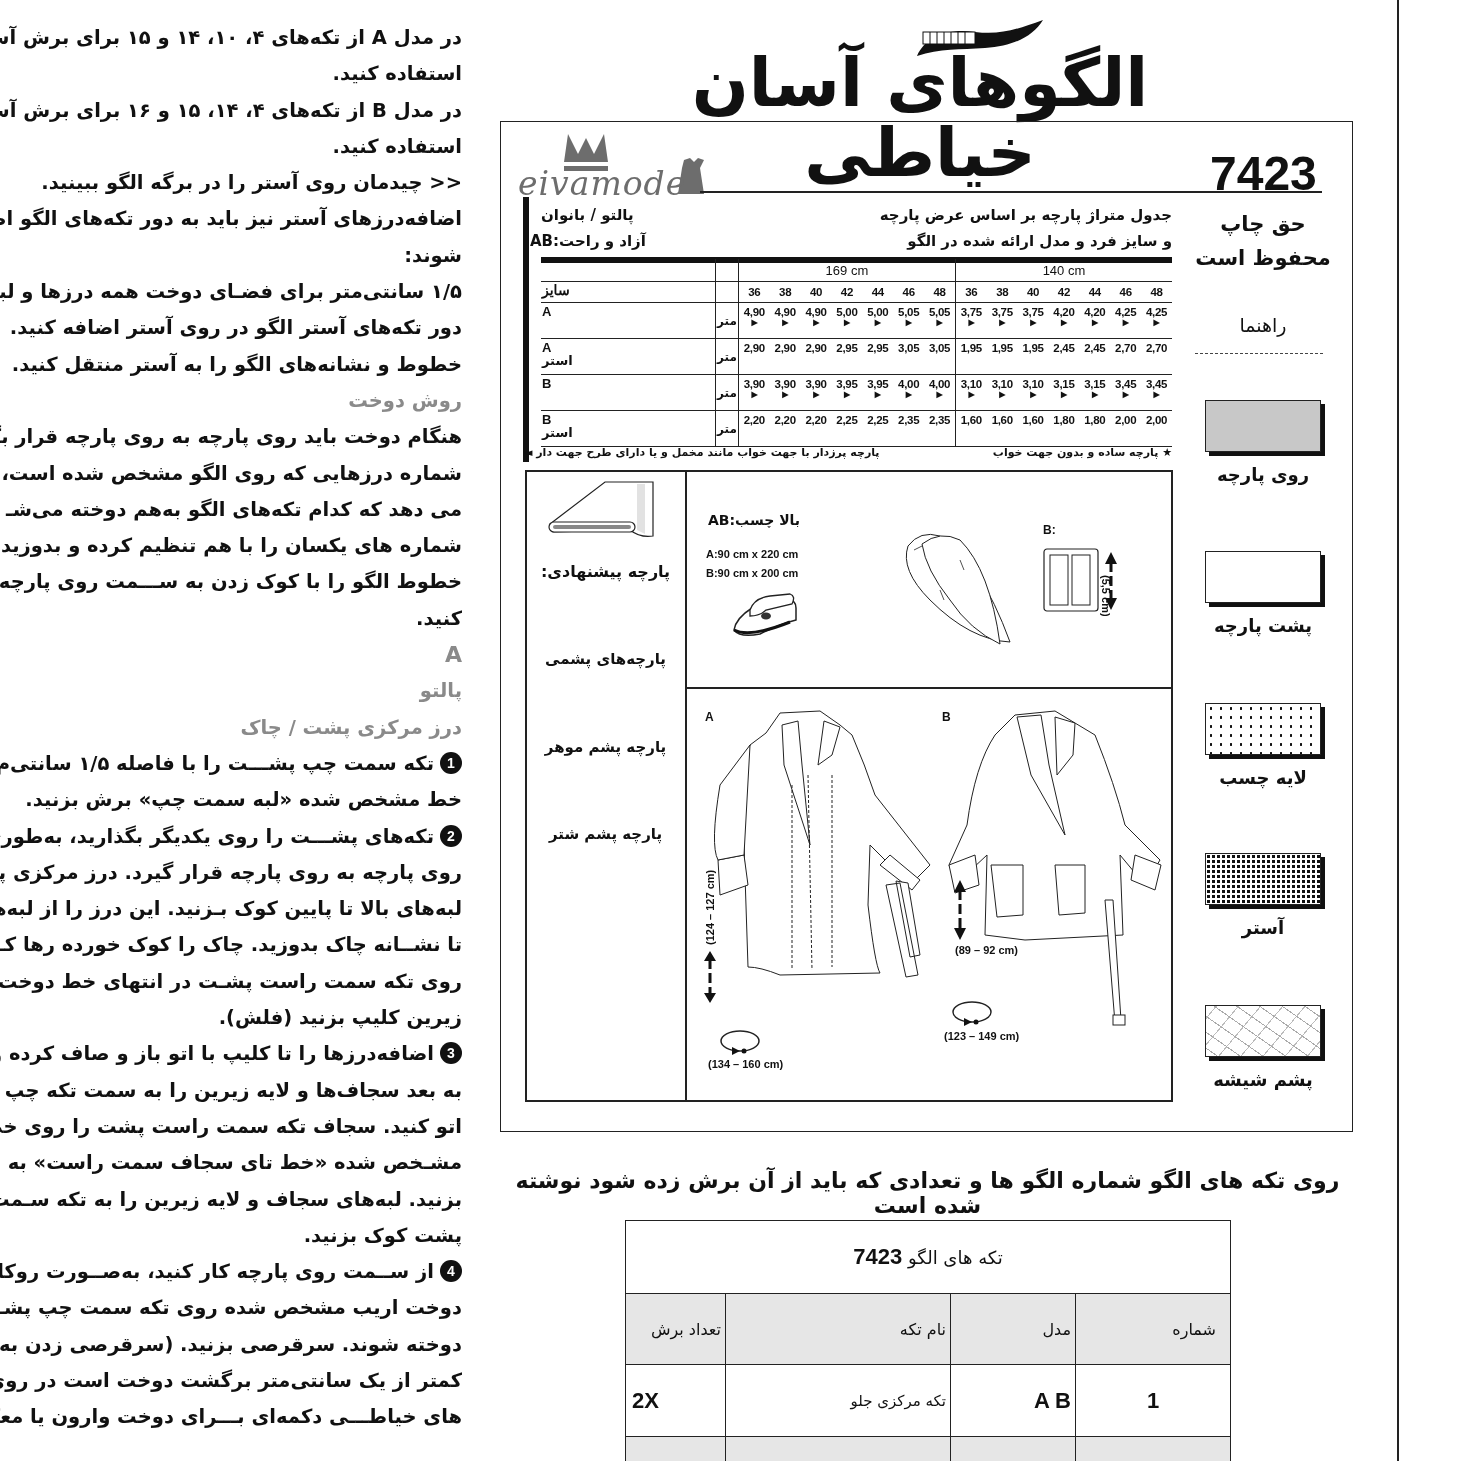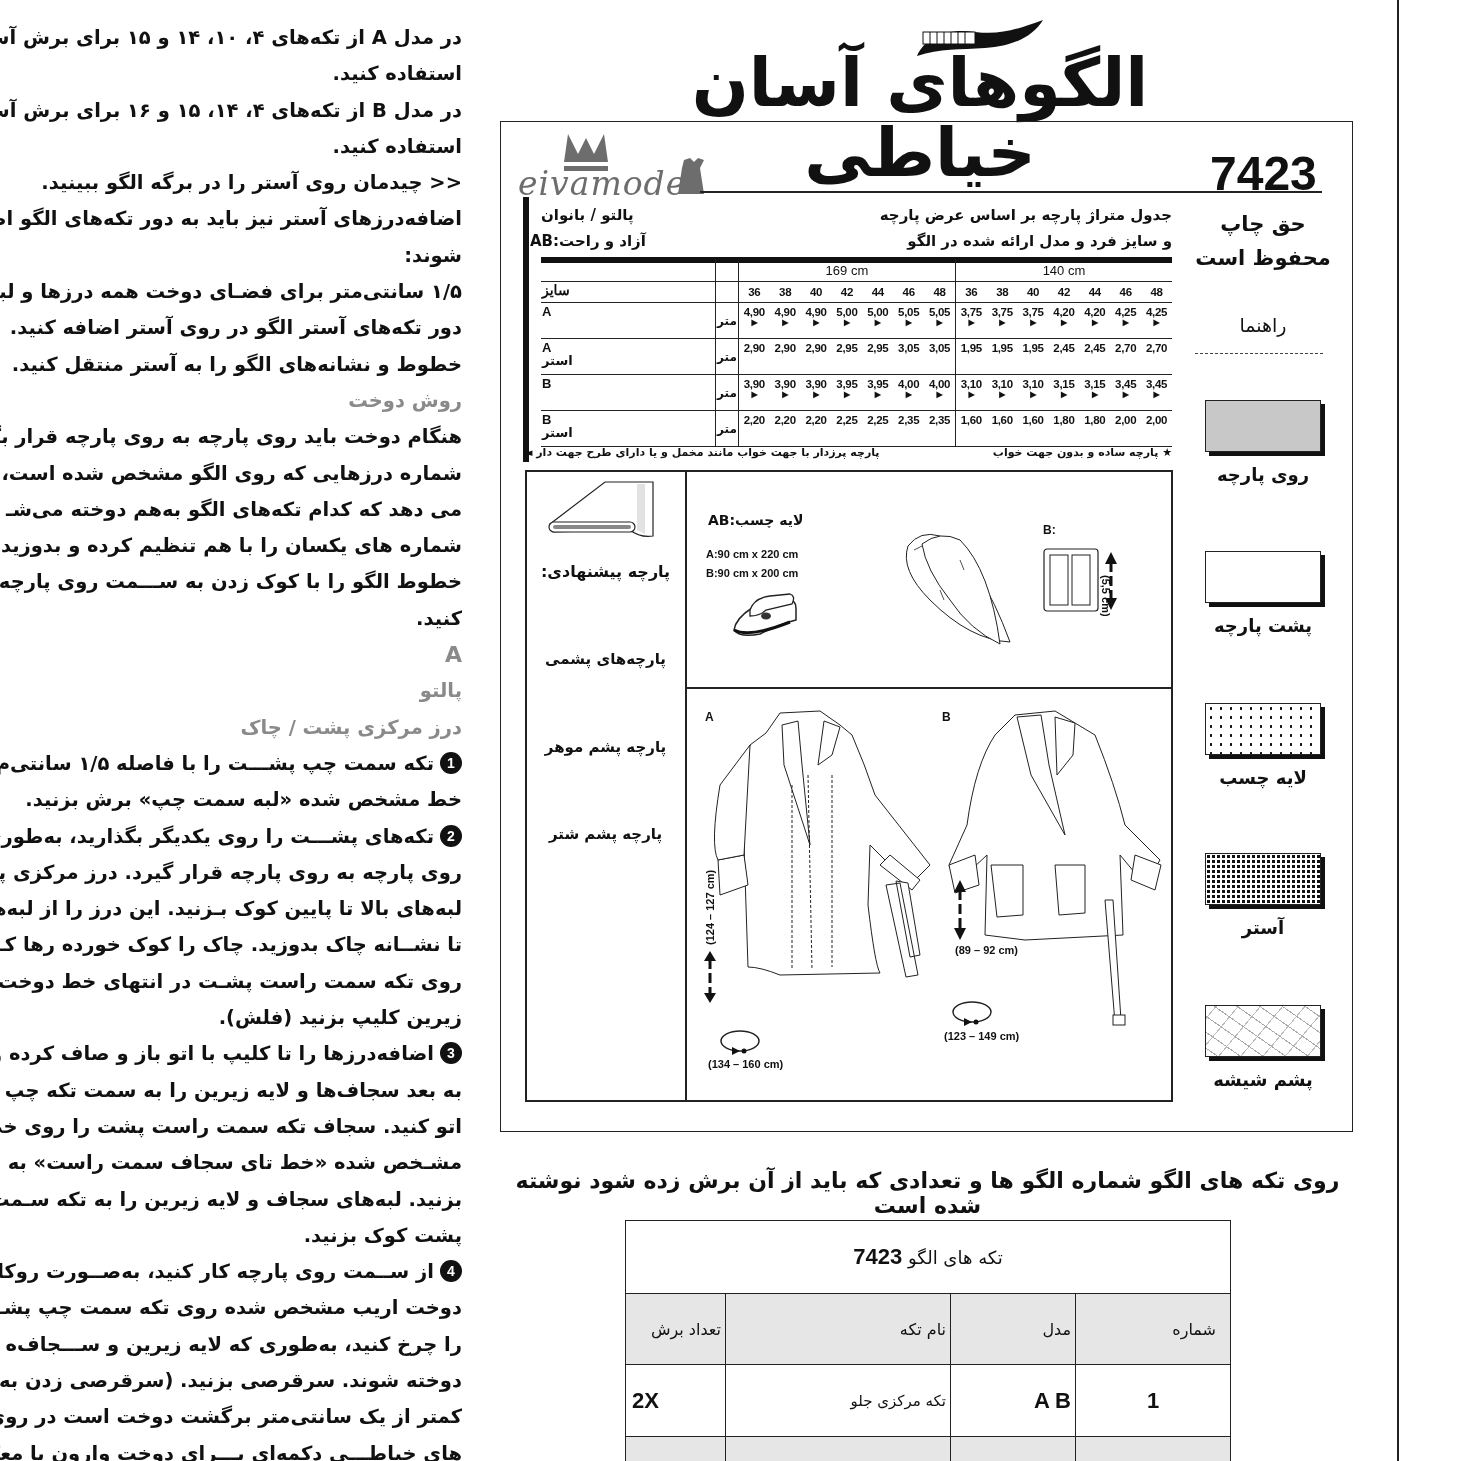--- a/index.html
+++ b/index.html
@@ -84,21 +84,20 @@
     <div class="ln"><span>روی تکه سمت راست پشـت در انتهای خط دوخت</span></div>
     <div class="ln"><span>زیرین کلیپ بزنید (فلش).</span></div>
     <div class="ln"><span class="num-badge">3</span><span>اضافه‌درزها را تا کلیپ با اتو باز و صاف کرده و از آ</span></div>
     <div class="ln"><span>به بعد سجاف‌ها و لایه زیرین را به سمت تکه چپ پشـ</span></div>
     <div class="ln"><span>اتو کنید.  سجاف تکه سمت راست پشت را روی خط</span></div>
     <div class="ln"><span>مشـخص شده «خط تای سجاف سمت راست» به ز</span></div>
     <div class="ln"><span>بزنید. لبه‌های سجاف و لایه زیرین را به تکه سـمت</span></div>
     <div class="ln"><span>پشت کوک بزنید.</span></div>
     <div class="ln"><span class="num-badge">4</span><span>از ســمت روی پارچه کار کنید، به‌صــورت روکار</span></div>
     <div class="ln"><span>دوخت اریب مشخص شده روی تکه سمت چپ پشـ</span></div>
-    <div class="ln"><span>را چرخ کنید، به‌طوری که لایه زیرین و ســـجاف‌ه</span></div>
     <div class="ln"><span>دوخته شوند. سرقرصی بزنید. (سرقرصی زدن به معـ</span></div>
     <div class="ln"><span>کمتر از یک سانتی‌متر برگشت دوخت است در روی چـ</span></div>
     <div class="ln"><span>های خیاطـــی دکمه‌ای بـــرای دوخت وارون یا معکو</span></div>
   </div>
 
 <svg id="tape-logo" width="130" height="42" viewBox="0 0 130 42">
   <path d="M2 38 C10 20 30 10 60 14 C85 17 100 12 128 2 C118 18 100 28 70 30 C45 32 25 30 2 38 Z" fill="#111"></path>
   <rect x="8" y="14" width="52" height="12" fill="#fff" stroke="#111" stroke-width="1"></rect>
   <g stroke="#111" stroke-width="1">
     <line x1="15" y1="14" x2="15" y2="26"></line>
@@ -268,21 +267,21 @@
   <path d="M5 46 L60 4 L108 4 L108 58 Q95 60 85 52 L8 54 Z" fill="#fff" stroke="#222" stroke-width="1.2"></path>
   <path d="M92 6 L100 6 L100 56 L92 52 Z" fill="#e2e2e2"></path>
   <rect x="4" y="44" width="86" height="10" rx="5" fill="#fff" stroke="#222" stroke-width="1.2"></rect>
   <rect x="8" y="47" width="78" height="4" rx="2" fill="#888"></rect>
 </svg>
 <div class="fab-label" style="top:562px;font-size:16px;">پارچه پیشنهادی:</div>
 <div class="fab-label" style="top:650px;">پارچه‌های پشمی</div>
 <div class="fab-label" style="top:738px;">پارچه پشم موهر</div>
 <div class="fab-label" style="top:825px;">پارچه پشم شتر</div>
 
-<div class="abs rtl" style="left:708px;top:512px;font-size:14px;font-weight:bold;">لایه چسب:AB</div>
+<div class="abs rtl" style="left:708px;top:512px;font-size:14px;font-weight:bold;">بالا چسب:AB</div>
 <div class="cap" style="left:706px;top:548px;">A:90 cm x 220 cm</div>
 <div class="cap" style="left:706px;top:567px;">B:90 cm x 200 cm</div>
 <svg class="abs" style="left:730px;top:590px;" width="75" height="50" viewBox="0 0 75 50">
   <path d="M4 40 Q6 28 22 18 L58 10 Q66 10 66 18 L66 30 Q50 34 30 44 Q10 48 4 40 Z" fill="#fff" stroke="#222" stroke-width="1.5"></path>
   <path d="M4 40 Q20 48 60 32" fill="none" stroke="#111" stroke-width="3"></path>
   <path d="M20 20 Q24 8 40 6 L60 4 Q66 6 62 14 L36 20 Q30 26 20 26 Z" fill="#fff" stroke="#222" stroke-width="1.3"></path>
   <ellipse cx="36" cy="26" rx="5" ry="3.5" fill="#333"></ellipse>
 </svg>
 <svg class="abs" style="left:900px;top:530px;" width="115" height="120" viewBox="0 0 115 120">
   <path d="M8 16 Q20 0 40 6 Q80 30 110 112 Q70 110 30 70 Q0 40 8 16 Z" fill="#fff" stroke="#222" stroke-width="1"></path>

